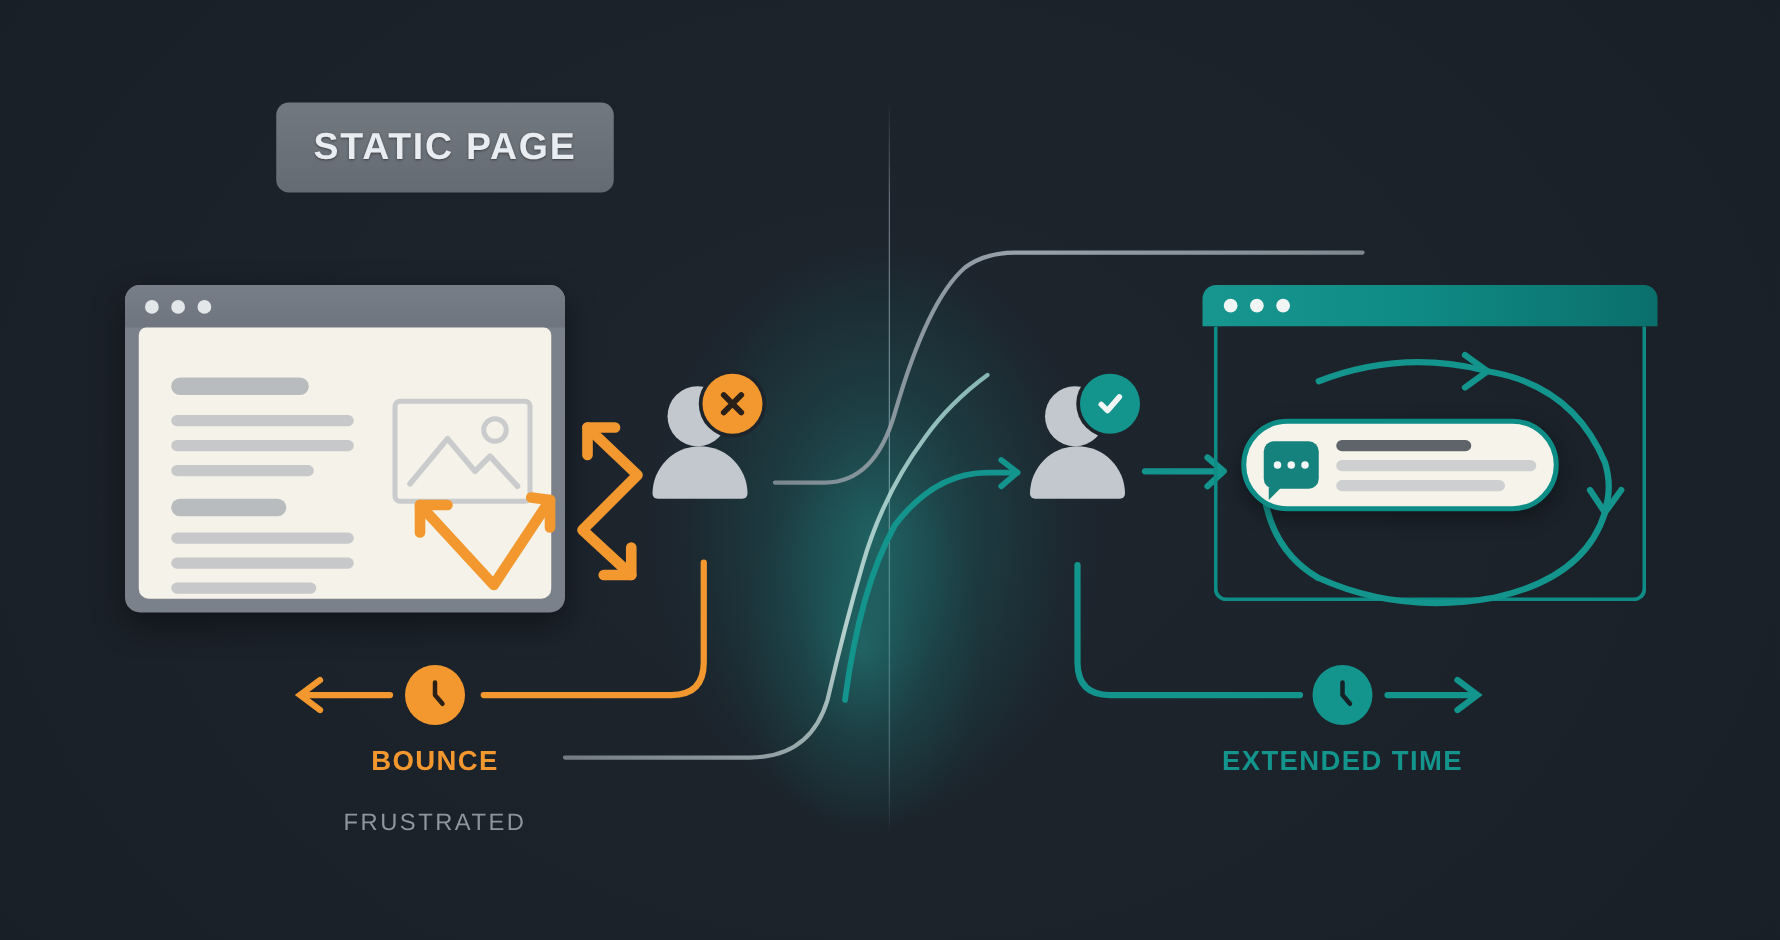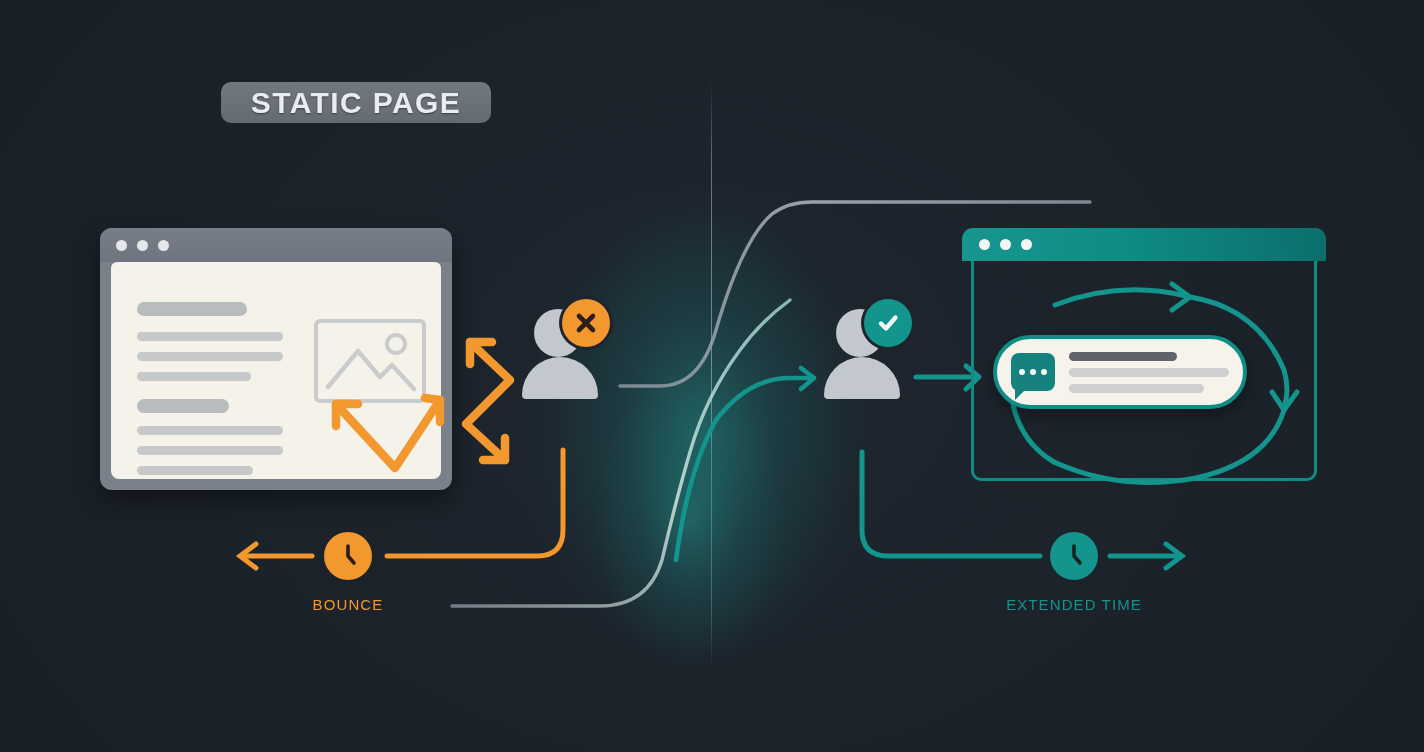--- a/index.html
+++ b/index.html
@@ -15,21 +15,21 @@
       radial-gradient(ellipse 900px 700px at 712px 376px, #1e262f 0%, #1b222a 55%, #191f26 100%);
     overflow: hidden;
     font-family: "Liberation Sans", sans-serif;
     -webkit-font-smoothing: antialiased;
   }
 
   
   .badge {
     position: absolute;
     top: 82px;
-    height: 41px;
+    height: 72px;
     border-radius: 10px;
     display: flex;
     align-items: center;
     justify-content: center;
     letter-spacing: 1.4px;
     font-size: 30px;
     font-weight: 700;
     color: #e9edf1;
     text-shadow: 0 1px 2px rgba(0,0,0,0.45);
     box-sizing: border-box;
@@ -217,22 +217,22 @@
     position: absolute;
     width: 48px; height: 48px;
     border-radius: 50%;
     display: flex; align-items: center; justify-content: center;
   }
   #clock-bounce { left: 324px; top: 532px; background: #f2982f; }
   #clock-extended { left: 1050px; top: 532px; background: #13948c; }
 
   .metric-label {
     position: absolute;
-    font-size: 15px;
-    font-weight: 400;
+    font-size: 22px;
+    font-weight: 700;
     letter-spacing: 1.1px;
     text-align: center;
     white-space: nowrap;
   }
   #label-bounce { left: 248px; top: 596px; width: 200px; color: #f2982f; }
   #label-extended { left: 974px; top: 596px; width: 200px; color: #13948c; }
 
   .state-label {
     position: absolute;
     font-size: 19px;
@@ -338,20 +338,21 @@
       <path d="M 312 556 L 242 556"></path>
       <path d="M 256 544 L 240 556 L 256 568"></path>
     </g>
   </svg>
   <div class="clock" id="clock-bounce">
     <svg width="30" height="30" viewBox="0 0 30 30">
       <path d="M 15 5 L 15 15 L 21 22" fill="none" stroke="#2a2018" stroke-width="3.6" stroke-linecap="round" stroke-linejoin="round"></path>
     </svg>
   </div>
   <div class="metric-label" id="label-bounce">BOUNCE</div>
+  <div class="state-label" id="label-frustrated">FRUSTRATED</div>
 
   <div class="person" id="person-engaged">
     <span class="head"></span>
     <span class="body"></span>
     <span class="badge-ico">
       <svg width="28" height="28" viewBox="0 0 28 28">
         <path d="M 7 14.5 L 12 19.5 L 21.5 8.5" fill="none" stroke="#f2f7f6" stroke-width="4.4" stroke-linecap="round" stroke-linejoin="round"></path>
       </svg>
     </span>
   </div>

